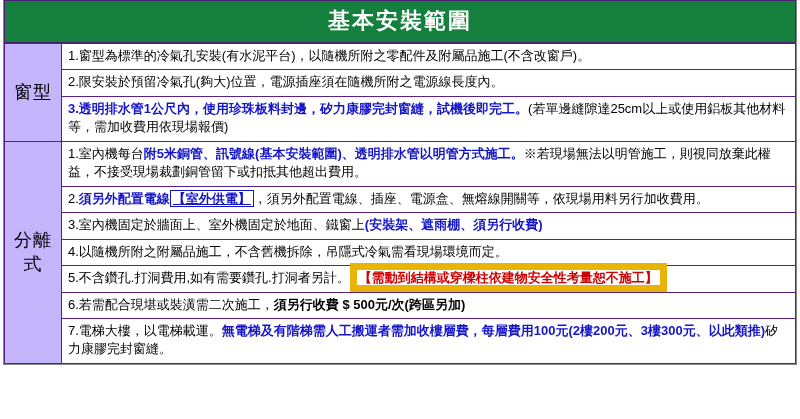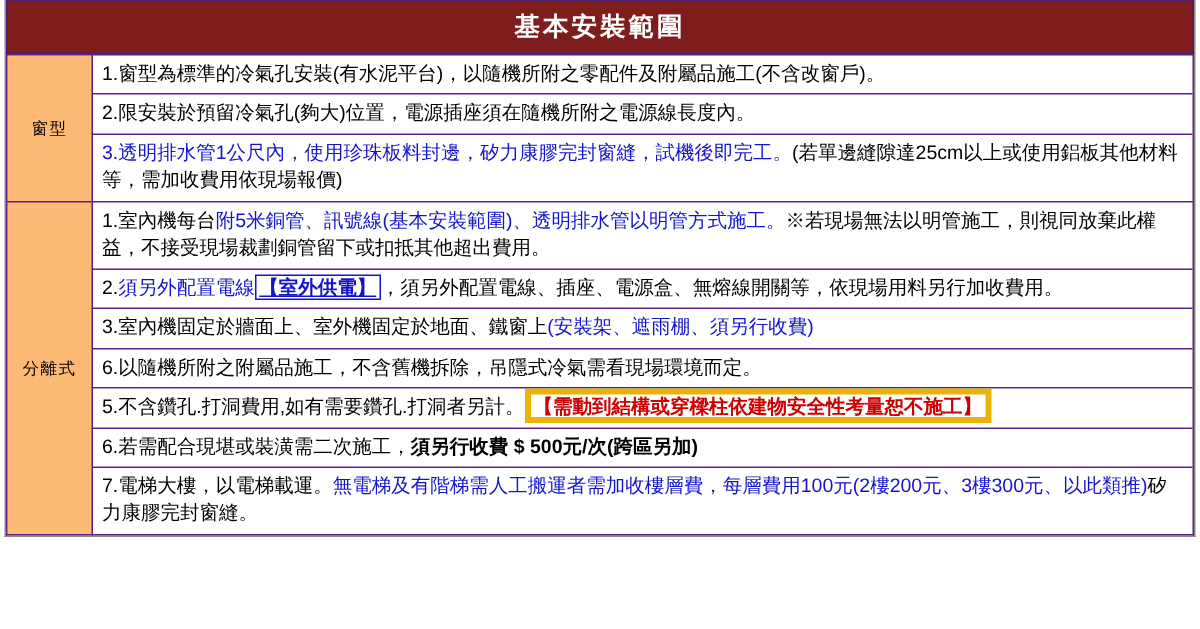--- a/index.html
+++ b/index.html
@@ -14,46 +14,46 @@
     overflow: hidden;
   }
   .doc {
     width: 794px;
     margin: 0 auto;
     box-sizing: border-box;
     border: 1px solid #888;
     border-top: none;
   }
   .title-bar {
-    background: #7f1d1d;
+    background: #15803d;
     color: #ffffff;
     text-align: center;
-    font-size: 17px;
+    font-size: 22px;
     font-weight: bold;
     letter-spacing: 2px;
     padding: 5px 0 6px 0;
     border: 1px solid #4b1f72;
     box-sizing: border-box;
   }
   table.main {
     border-collapse: collapse;
     width: 100%;
     table-layout: fixed;
   }
   table.main td {
     border: 1px solid #5b1f85;
     vertical-align: middle;
     padding: 0;
   }
   td.cat {
     width: 56px;
     text-align: center;
-    font-size: 11px;
+    font-size: 18px;
     color: #000;
-    background: #fdba74;
+    background: #c4b5fd;
     letter-spacing: 1px;
   }
   td.body {
     padding: 0;
   }
   .rows {
     display: block;
   }
   .row {
     border-bottom: 1px solid #5b1f85;
@@ -61,30 +61,30 @@
     font-size: 13px;
     line-height: 1.42;
     color: #000;
     box-sizing: border-box;
   }
   .row:last-child {
     border-bottom: none;
   }
   .em-blue {
     color: #1414c8;
-    font-weight: normal;
+    font-weight: bold;
   }
   .em-black-bold {
     font-weight: bold;
     color: #000;
   }
   .boxed-red {
     color: #d00000;
     font-weight: bold;
-    border: 4px solid #eab308;
+    border: 7px solid #eab308;
     padding: 0 2px;
   }
   .boxed-blue {
     color: #1414c8;
     font-weight: bold;
     border: 1px solid #1414c8;
     padding: 0 2px;
     text-decoration: underline;
   }
   .normal {
@@ -110,21 +110,21 @@
             </div>
         </td>
       </tr>
       <tr>
         <td class="cat">分離式</td>
         <td class="body">
           <div class="rows" id="split-rows">
               <div class="row"><span class="normal">1.室內機每台</span><span class="em-blue">附5米銅管、訊號線(基本安裝範圍)、透明排水管以明管方式施工。</span><span class="normal">※若現場無法以明管施工，則視同放棄此權益，不接受現場裁劃銅管留下或扣抵其他超出費用。</span></div>
               <div class="row"><span class="normal">2.</span><span class="em-blue">須另外配置電線</span><span class="boxed-blue">【室外供電】</span><span class="normal">，須另外配置電線、插座、電源盒、無熔線開關等，依現場用料另行加收費用。</span></div>
               <div class="row"><span class="normal">3.室內機固定於牆面上、室外機固定於地面、鐵窗上</span><span class="em-blue">(安裝架、遮雨棚、須另行收費)</span></div>
-              <div class="row"><span class="normal">6.以隨機所附之附屬品施工，不含舊機拆除，吊隱式冷氣需看現場環境而定。</span></div>
+              <div class="row"><span class="normal">4.以隨機所附之附屬品施工，不含舊機拆除，吊隱式冷氣需看現場環境而定。</span></div>
               <div class="row"><span class="normal">5.不含鑽孔.打洞費用,如有需要鑽孔.打洞者另計。</span><span class="boxed-red">【需動到結構或穿樑柱依建物安全性考量恕不施工】</span></div>
               <div class="row"><span class="normal">6.若需配合現堪或裝潢需二次施工，</span><span class="em-black-bold">須另行收費 $ 500元/次(跨區另加)</span></div>
               <div class="row"><span class="normal">7.電梯大樓，以電梯載運。</span><span class="em-blue">無電梯及有階梯需人工搬運者需加收樓層費，每層費用100元(2樓200元、3樓300元、以此類推)</span><span class="normal">矽力康膠完封窗縫。</span></div>
             </div>
         </td>
       </tr>
     </tbody>
   </table>
 
 </div>

